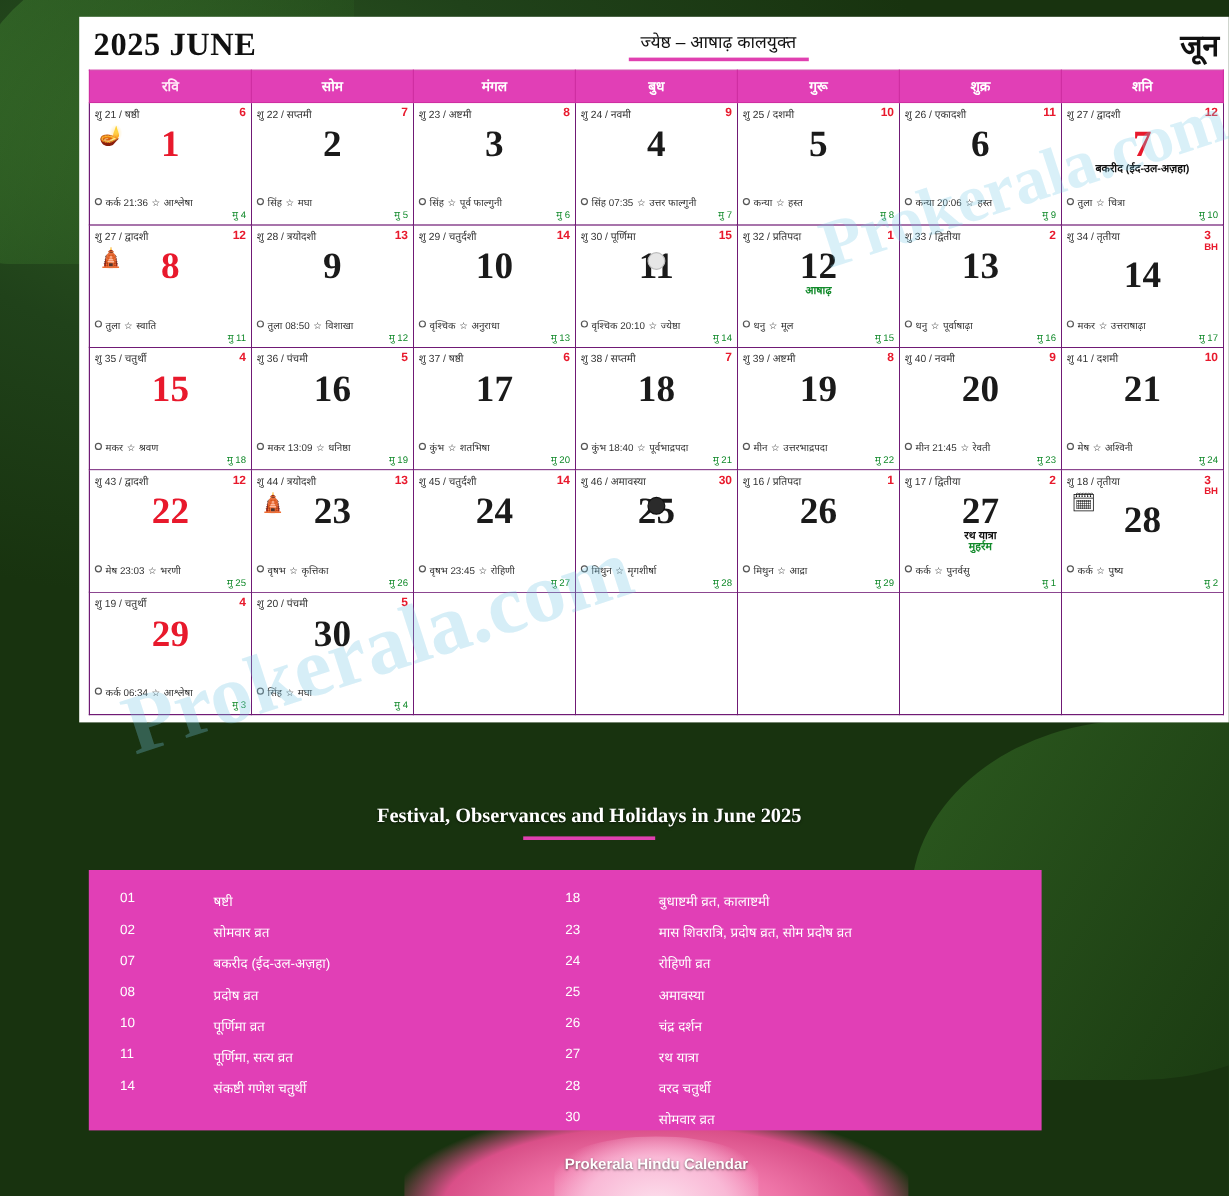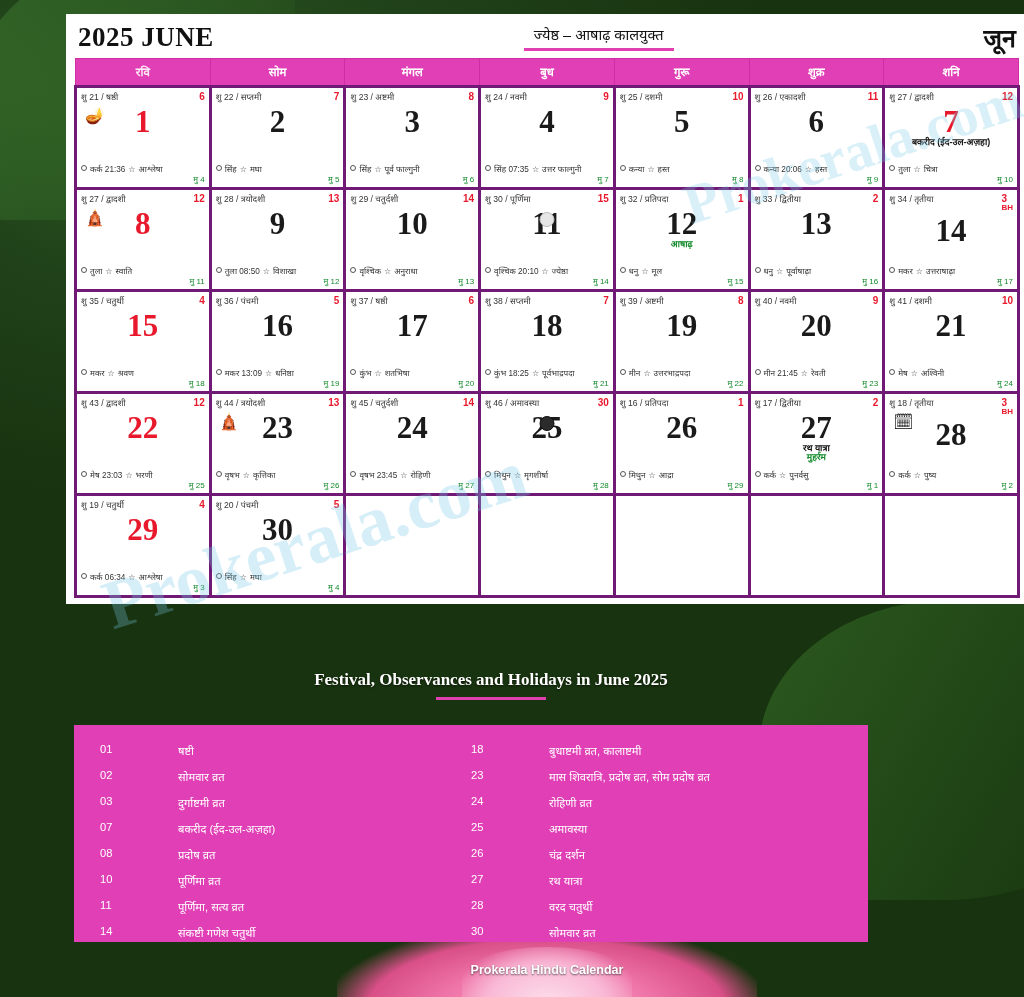--- a/index.html
+++ b/index.html
@@ -77,21 +77,21 @@
   table.cal th {
     background: #e13fb6;
     color: #ffffff;
     font-size: 11.5px;
     font-weight: bold;
     padding: 5px 0 6px 0;
     border: 1px solid #cf2ea2;
   }
   table.cal th.sun { color: #ffe9f6; }
   table.cal td {
-    border: 3px solid #701a75;
+    border: 1px solid #701a75;
     vertical-align: top;
     height: 102px;
     padding: 0;
     position: relative;
     background: #fff;
   }
   td.empty { background: #fff; }
   .cell {
     position: relative; width: 100%; height: 100%;
     padding: 3px 4px 2px 4px;
@@ -542,21 +542,21 @@
             <td>
               <div class="cell">
                 <div class="row-top">
                   <span class="tithi-left">शु 38 / सप्तमी</span>
                   <span class="date-right d-red">7</span>
                 </div>
                 <div class="big-num ">18</div>
                 <div class="bottom">
                   <div class="rasi-line">
                     <span class="circ"></span>
-                    <span>कुंभ 18:25</span>
+                    <span>कुंभ 18:40</span>
                     <span class="star">☆</span>
                     <span>पूर्वभाद्रपदा</span>
                   </div>
                   <span class="hij">मु 21</span>
                 </div>
               </div>
             </td>
             <td>
               <div class="cell">
                 <div class="row-top">
@@ -805,24 +805,20 @@
     <div class="fest-col" id="fest-left">
         <div class="fest-row">
           <span class="fd">01</span>
           <span class="fn">षष्टी</span>
         </div>
         <div class="fest-row">
           <span class="fd">02</span>
           <span class="fn">सोमवार व्रत</span>
         </div>
         <div class="fest-row">
-          <span class="fd">03</span>
-          <span class="fn">दुर्गाष्टमी व्रत</span>
-        </div>
-        <div class="fest-row">
           <span class="fd">07</span>
           <span class="fn">बकरीद (ईद-उल-अज़हा)</span>
         </div>
         <div class="fest-row">
           <span class="fd">08</span>
           <span class="fn">प्रदोष व्रत</span>
         </div>
         <div class="fest-row">
           <span class="fd">10</span>
           <span class="fn">पूर्णिमा व्रत</span>

